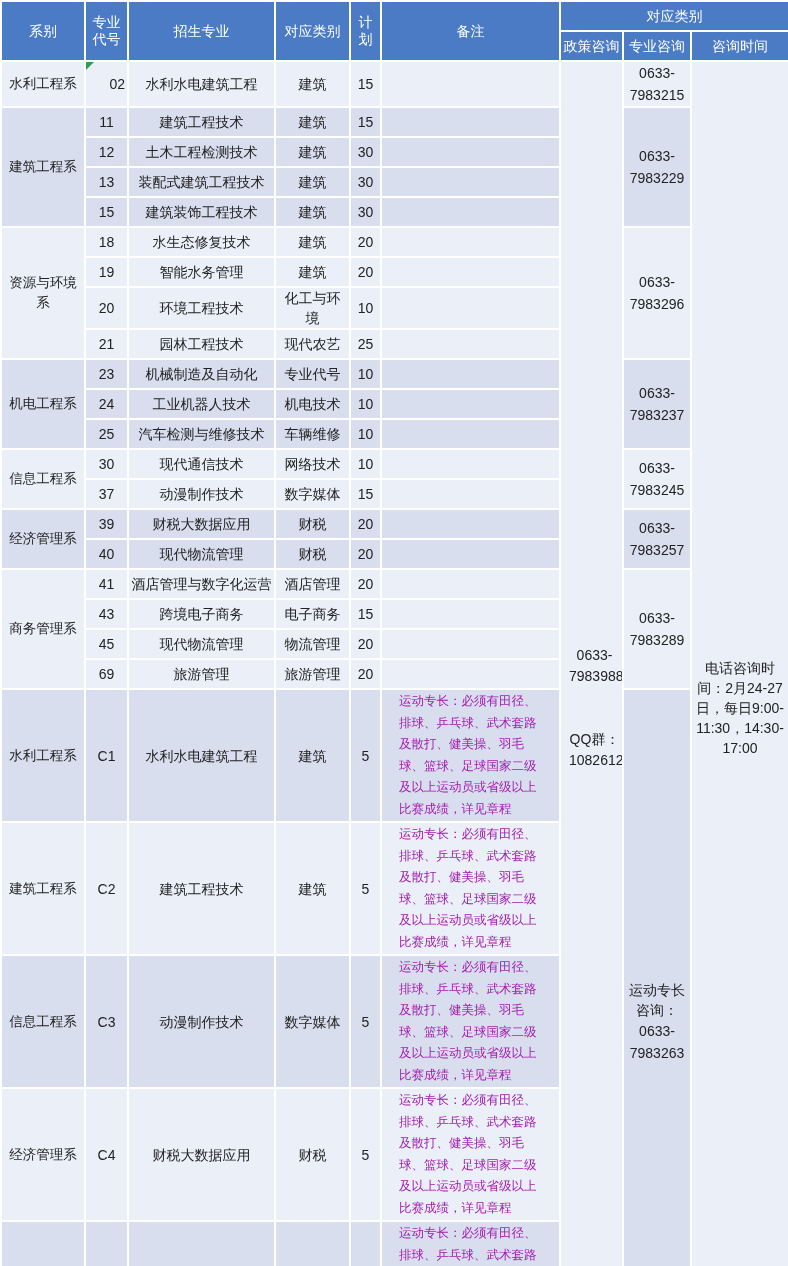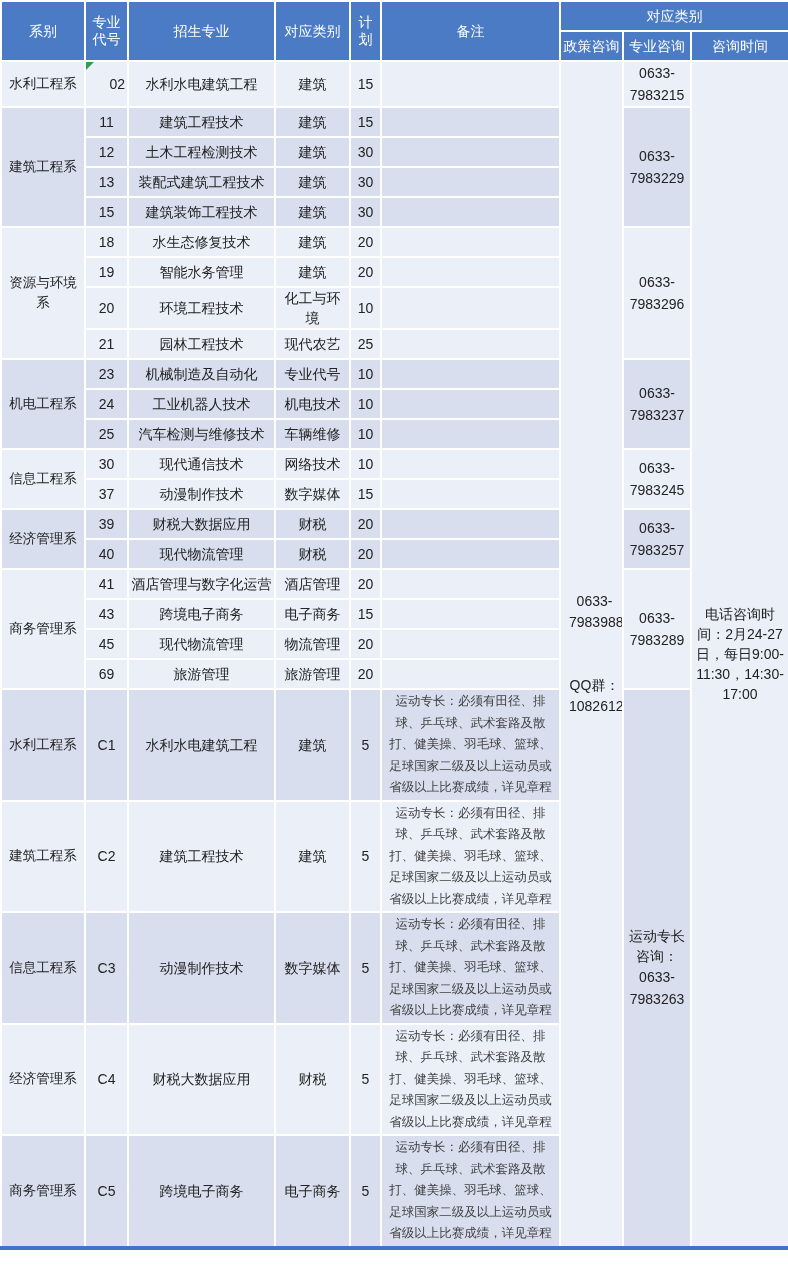--- a/index.html
+++ b/index.html
@@ -8,21 +8,21 @@
   .title{height:33px;line-height:34px;text-align:center;font-size:21px;font-weight:bold;color:#3a6cc6;letter-spacing:.5px;}
   table{border-collapse:collapse;width:788px;table-layout:fixed;}
   th,td{border:2px solid #ffffff;text-align:center;vertical-align:middle;padding:0 2px;font-size:14px;overflow:hidden;}
   th{background:#4a7bc4;color:#ffffff;font-weight:normal;height:28px;line-height:17px;}
   td{line-height:20px;}
   tr.h1>td{height:40px;}
   tr.h2>td{height:26px;}
   tr.h3>td{height:106px;}
   .lt{background:#eaeff8;}
   .dk{background:#d8deee;}
-  .remark{text-align:center;font-size:12.5px;line-height:21.5px;padding:1px 5px;color:#404040;}
+  .remark{text-align:left;font-size:12.5px;line-height:21.5px;padding:1px 17px;color:#a21caf;}
   .dept{font-size:13.5px;}
   .phone{line-height:22px;}
   .codecell{position:relative;text-align:right;}
   .flag{position:absolute;top:0;left:0;width:0;height:0;border-top:8px solid #2f9e4f;border-right:8px solid transparent;}
   .policyblock div{line-height:21px;margin-left:6px;}
   .gap{height:42px;}
   tr.bb>td{border-bottom:4px solid #4472c4;}
   table{border-bottom:4px solid #4472c4;}
 </style>
 </head>

